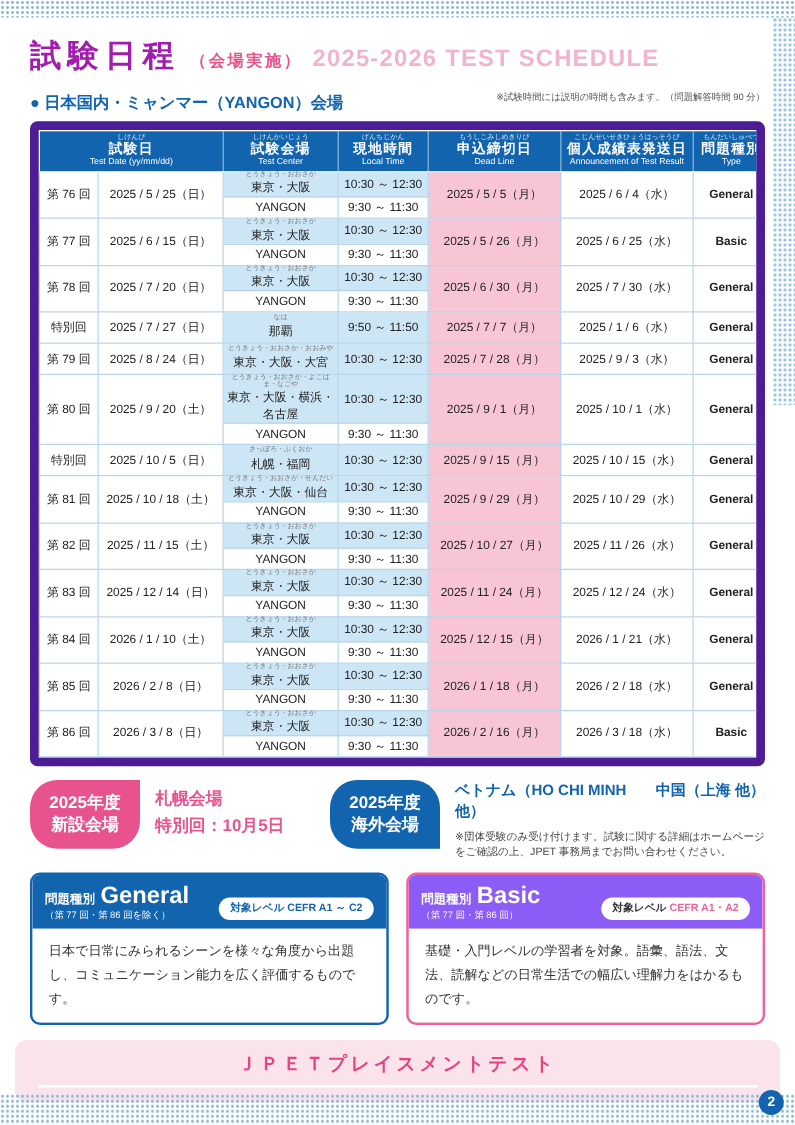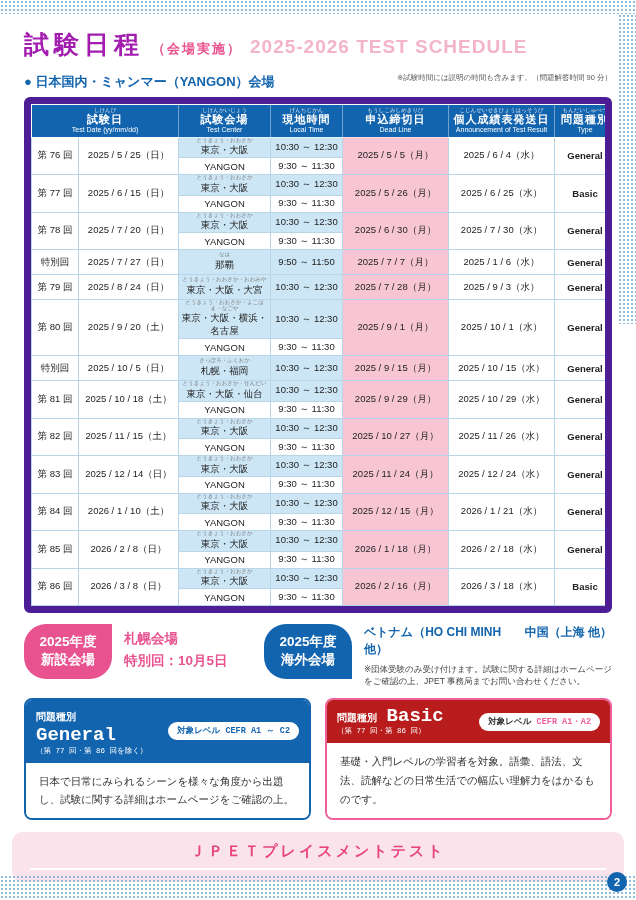--- a/index.html
+++ b/index.html
@@ -60,22 +60,22 @@
                   flex:0 0 128px;}
   .overseas-text{flex:1;}
   .overseas-grid{display:grid;grid-template-columns:auto auto;gap:1px 14px;color:#1264ae;
                  font-weight:bold;font-size:12px;line-height:1.4;}
   .overseas-note{margin-top:5px;font-size:8.5px;color:#444;line-height:1.5;}
 
   
   .boxes-row{margin-top:10px;display:flex;gap:14px;}
   .type-box{flex:1;border-radius:8px;overflow:hidden;border:2px solid;}
   .type-box.blue{border-color:#1264ae;} .type-box.pink{border-color:#ee5f9b;}
-  .tb-head{display:flex;align-items:center;gap:8px;padding:7px 10px;color:#fff;font-family:Liberation Mono, monospace;}
-  .type-box.blue .tb-head{background:#1264ae;} .type-box.pink .tb-head{background:#b91c1c;}
+  .tb-head{display:flex;align-items:flex-end;gap:8px;padding:7px 10px;color:#fff;}
+  .type-box.blue .tb-head{background:#1264ae;} .type-box.pink .tb-head{background:#8b5cf6;}
   .tb-label{font-size:10px;font-weight:bold;}
   .tb-name{font-size:19px;font-weight:bold;line-height:1;}
   .tb-scope{font-size:7.5px;}
   .tb-titlecol{line-height:1.2;}
   .tb-pill{margin-left:auto;background:#fff;border-radius:11px;padding:3px 9px;font-size:8.5px;
            font-weight:bold;white-space:nowrap;}
   .type-box.blue .tb-pill{color:#1264ae;}
   .type-box.pink .tb-pill .pill-label{color:#333;} .type-box.pink .tb-pill .pill-level{color:#ee5f9b;}
   .tb-body{background:#fff;padding:9px 13px;font-size:10.5px;line-height:1.8;color:#333;}
 
@@ -340,21 +340,21 @@
           <div class="tb-titlecol">
             <span class="tb-label">問題種別</span>
             <span class="tb-name">General</span>
             <div class="tb-scope">（第 77 回・第 86 回を除く）</div>
           </div>
           <span class="tb-pill">
             <span class="pill-label">対象レベル</span>
             <span class="pill-level">CEFR A1 ～ C2</span>
           </span>
         </div>
-        <div class="tb-body">日本で日常にみられるシーンを様々な角度から出題し、試験に関する詳細はホームページをご確認の上。</div>
+        <div class="tb-body">日本で日常にみられるシーンを様々な角度から出題し、コミュニケーション能力を広く評価するものです。</div>
       </div>
       <div class="type-box pink">
         <div class="tb-head">
           <div class="tb-titlecol">
             <span class="tb-label">問題種別</span>
             <span class="tb-name">Basic</span>
             <div class="tb-scope">（第 77 回・第 86 回）</div>
           </div>
           <span class="tb-pill">
             <span class="pill-label">対象レベル</span>

